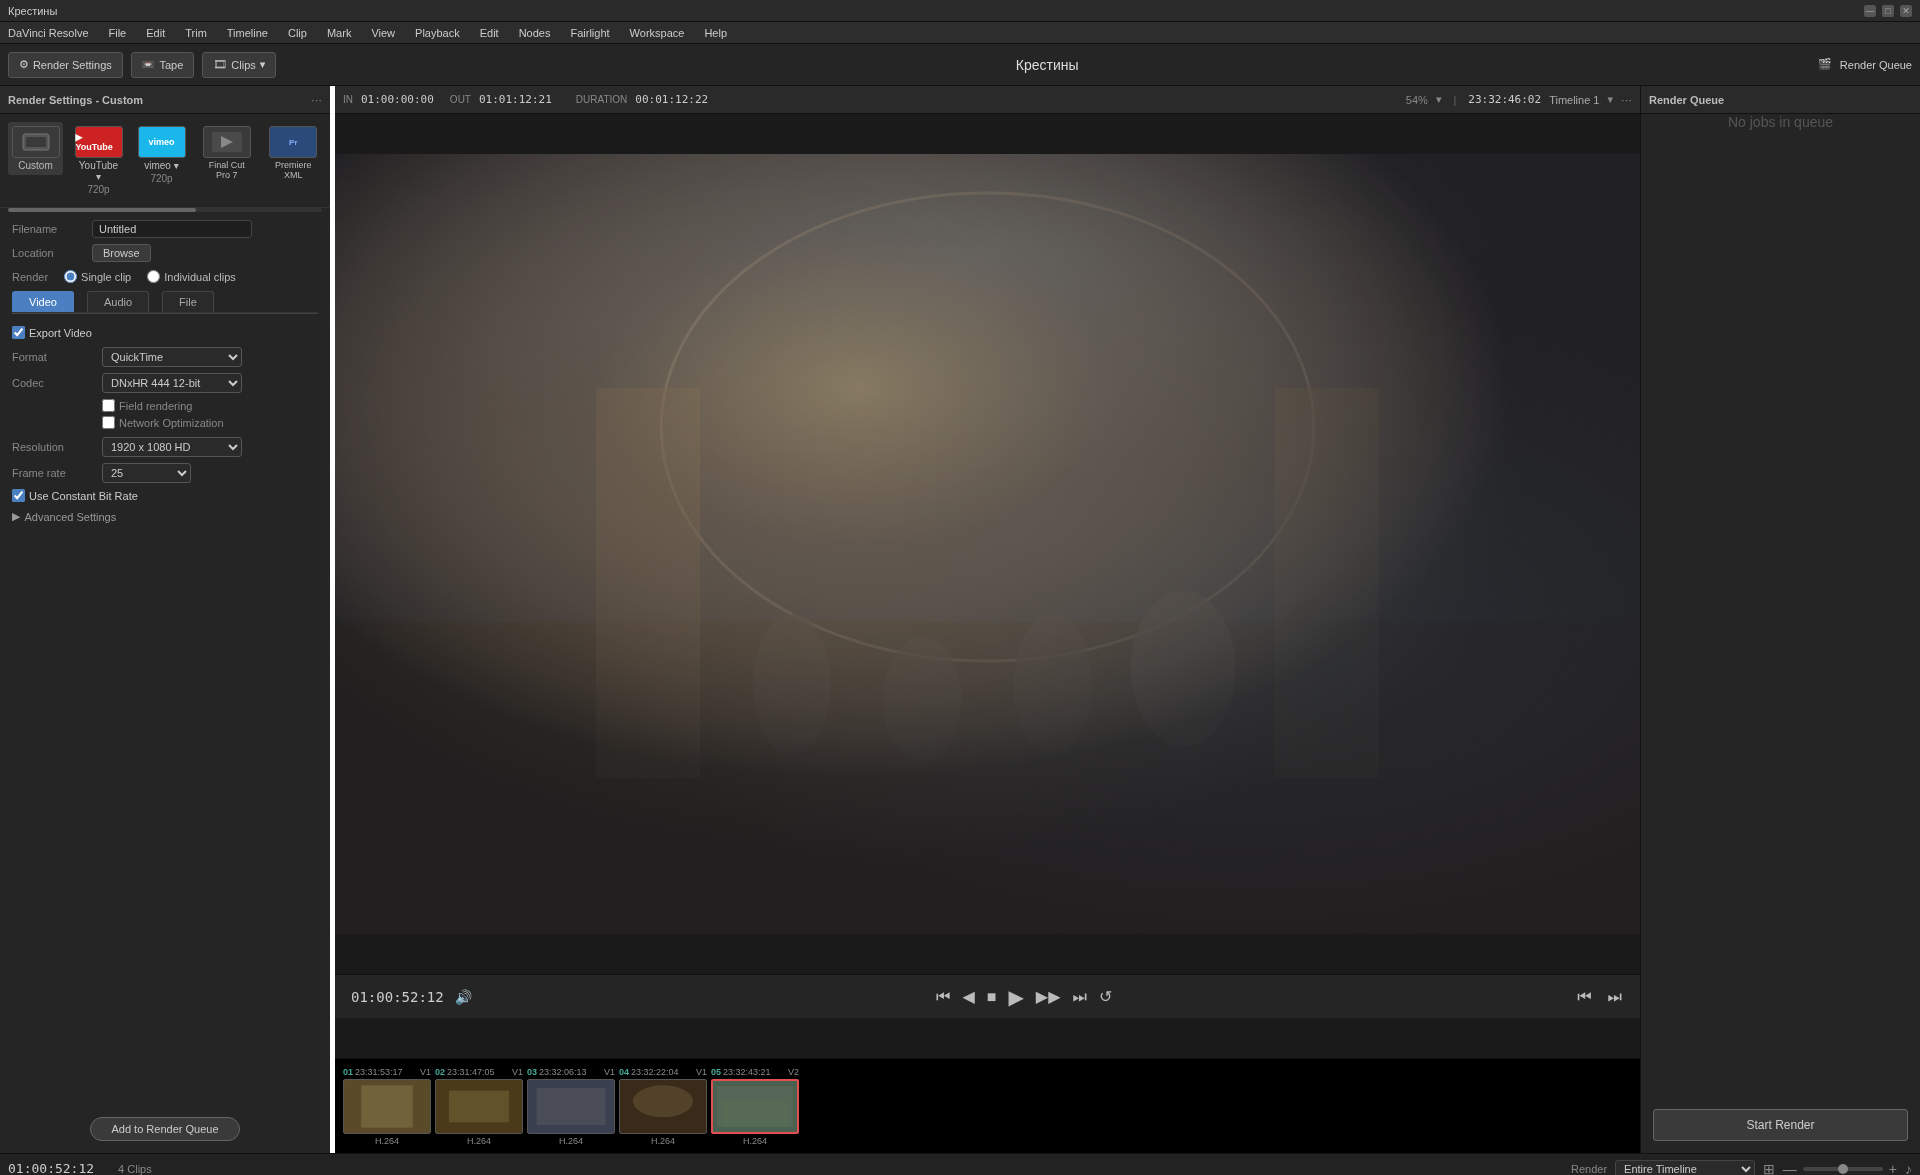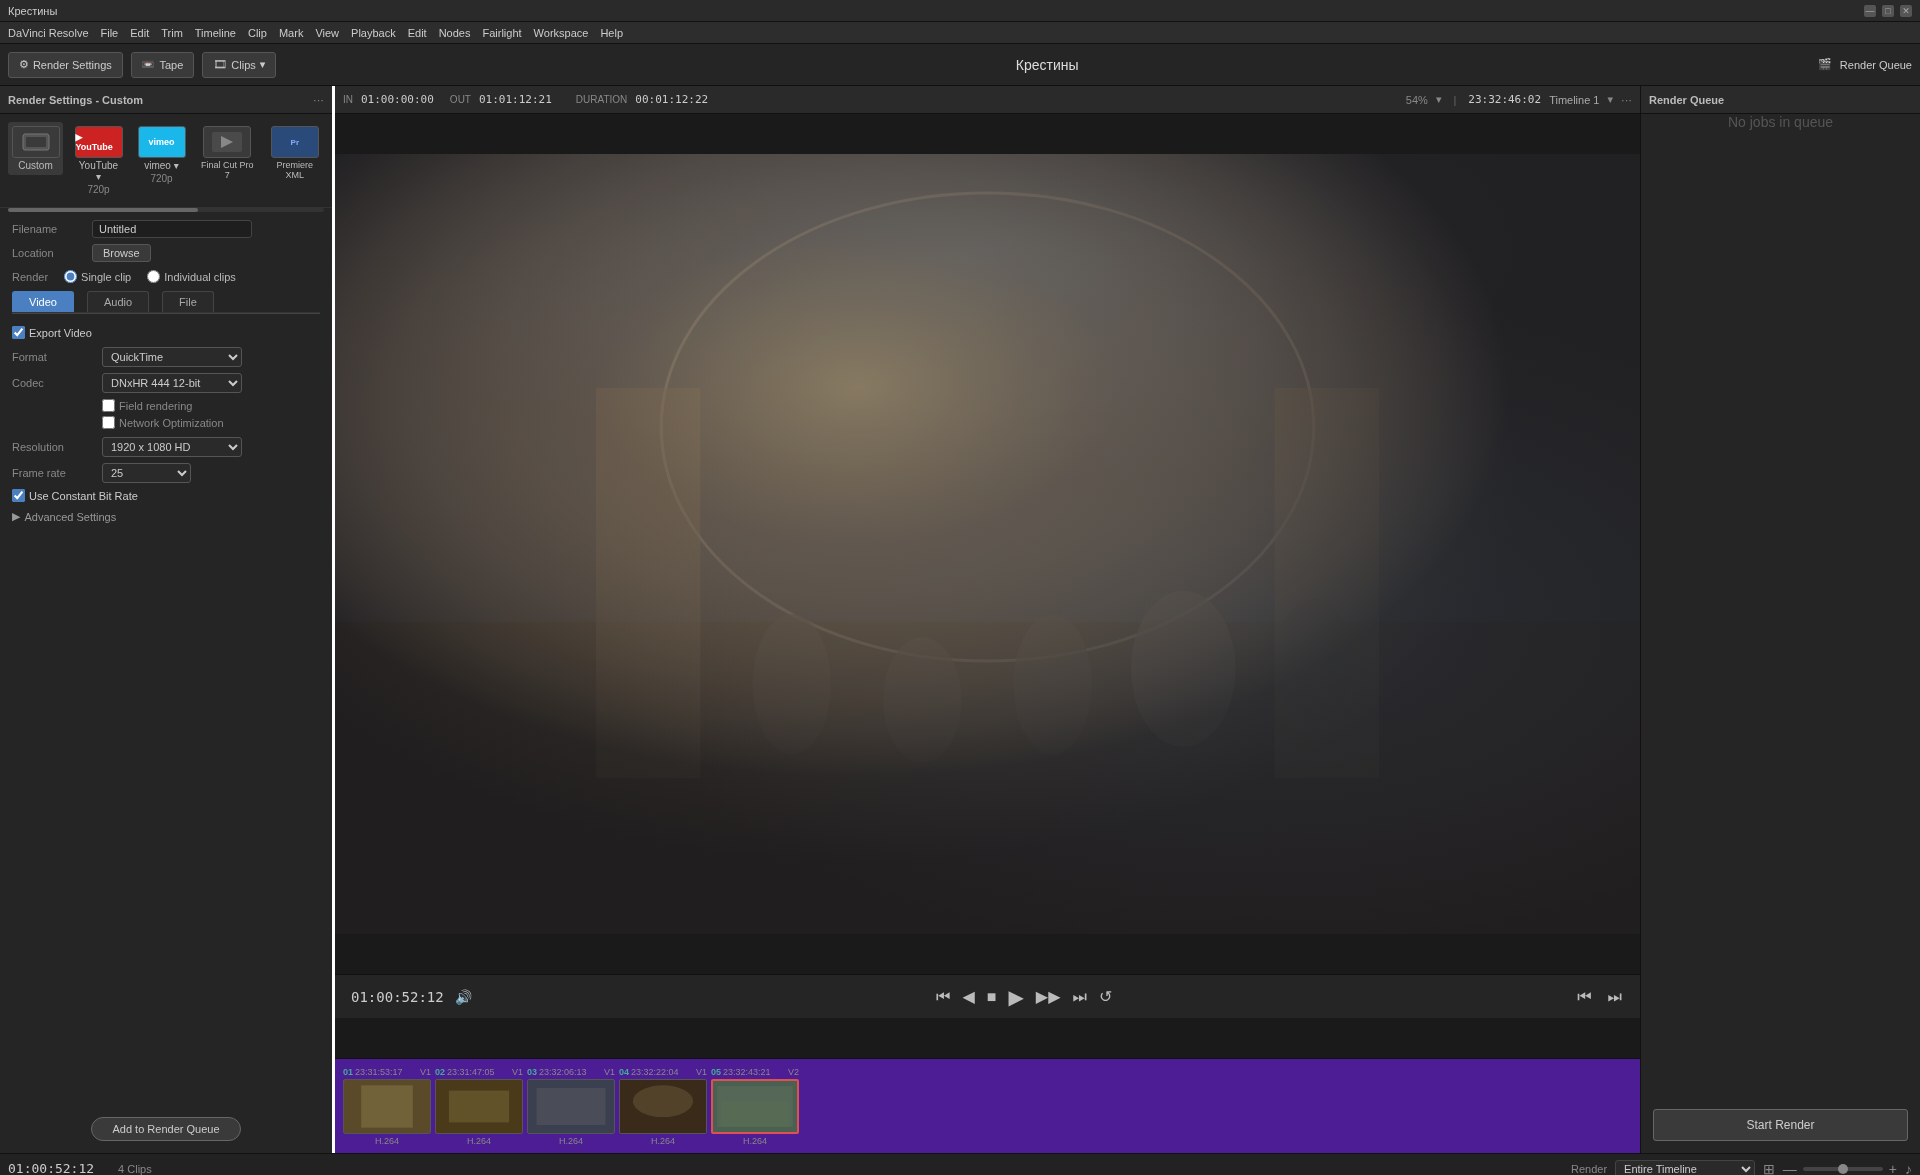--- a/index.html
+++ b/index.html
@@ -4,35 +4,35 @@
   <style>
     * { box-sizing: border-box; margin: 0; padding: 0; }
     body { background: #1a1a1a; color: #ccc; font-family: Arial, sans-serif; font-size: 11px; overflow: hidden; width: 1920px; height: 1175px; }
 
     
     #titlebar { background: #2a2a2a; height: 22px; display: flex; align-items: center; padding: 0 8px; justify-content: space-between; border-bottom: 1px solid #111; }
     #titlebar .controls { display: flex; gap: 6px; }
     #titlebar .controls span { width: 12px; height: 12px; display: inline-block; background: #555; border-radius: 2px; cursor: pointer; text-align: center; line-height: 12px; font-size: 9px; color: #aaa; }
 
     
-    #menubar { background: #2d2d2d; height: 22px; display: flex; align-items: center; padding: 0 8px; gap: 12px; border-bottom: 1px solid #111; }
+    #menubar { background: #2d2d2d; height: 22px; display: flex; align-items: center; padding: 0 8px; gap: 20px; border-bottom: 1px solid #111; }
     #menubar span { font-size: 11px; color: #ccc; cursor: pointer; }
 
     
     #toolbar { background: #252525; height: 42px; display: flex; align-items: center; padding: 0 8px; gap: 8px; border-bottom: 1px solid #111; }
     .toolbar-btn { background: #3a3a3a; border: 1px solid #555; border-radius: 3px; color: #ccc; padding: 3px 10px; font-size: 11px; cursor: pointer; display: flex; align-items: center; gap: 4px; height: 26px; }
     .toolbar-center { flex: 1; display: flex; justify-content: center; align-items: center; }
     .project-title { font-size: 14px; color: #ddd; }
     .toolbar-right { display: flex; align-items: center; gap: 8px; }
 
     
     #main { display: flex; height: calc(1175px - 22px - 22px - 42px - 22px); }
 
     
-    #left-panel { width: 335px; background: #252525; border-right: 3px solid #ffffff; display: flex; flex-direction: column; flex-shrink: 0; }
+    #left-panel { width: 335px; background: #252525; border-right: 5px solid #ffffff; display: flex; flex-direction: column; flex-shrink: 0; }
     #panel-header { background: #2a2a2a; height: 28px; display: flex; align-items: center; padding: 0 8px; justify-content: space-between; border-bottom: 1px solid #111; }
     #panel-header .panel-title { font-size: 11px; color: #bbb; font-weight: bold; }
 
     
     #presets-row { padding: 8px; display: flex; gap: 8px; align-items: flex-start; border-bottom: 1px solid #333; }
     .preset-item { display: flex; flex-direction: column; align-items: center; gap: 2px; cursor: pointer; padding: 4px; border-radius: 3px; min-width: 55px; }
     .preset-item.active { background: #3a3a3a; }
     .preset-icon { width: 48px; height: 32px; background: #3a3a3a; border-radius: 3px; display: flex; align-items: center; justify-content: center; font-size: 9px; color: #ccc; border: 1px solid #555; }
     .preset-icon.custom-icon { background: #3a3a3a; }
     .preset-label { font-size: 10px; color: #bbb; text-align: center; }
@@ -86,21 +86,21 @@
     #video-preview::after { content: ''; position: absolute; inset: 0; background: radial-gradient(ellipse at 40% 40%, rgba(150,130,100,0.3) 0%, transparent 60%), radial-gradient(ellipse at 70% 60%, rgba(80,100,120,0.2) 0%, transparent 50%); }
 
     #playback-controls { background: #252525; height: 44px; display: flex; align-items: center; padding: 0 16px; gap: 12px; border-top: 1px solid #111; position: relative; }
     .timecode-display { font-size: 14px; color: #ccc; font-family: monospace; }
     .vol-icon { color: #aaa; font-size: 14px; }
     .transport-controls { display: flex; align-items: center; gap: 8px; }
     .ctrl-btn { background: none; border: none; color: #bbb; font-size: 16px; cursor: pointer; padding: 2px; }
     .ctrl-btn.play { font-size: 20px; }
 
     
-    #filmstrip { background: #4c1d95; height: 95px; display: flex; align-items: center; padding: 0 8px; gap: 4px; border-top: 1px solid #111; overflow-x: auto; }
+    #filmstrip { background: #000000; height: 95px; display: flex; align-items: center; padding: 0 8px; gap: 4px; border-top: 1px solid #111; overflow-x: auto; }
     .clip-item { display: flex; flex-direction: column; align-items: center; gap: 2px; flex-shrink: 0; }
     .clip-thumb { width: 88px; height: 55px; background: #333; border-radius: 2px; border: 1px solid #555; overflow: hidden; position: relative; }
     .clip-thumb.active { border: 2px solid #e05050; }
     .clip-info { font-size: 9px; color: #888; }
     .clip-header { display: flex; align-items: center; gap: 2px; font-size: 9px; color: #888; width: 88px; justify-content: flex-start; }
     .clip-num { color: #4a9; font-weight: bold; }
     .clip-tc { color: #888; }
     
     .thumb-1 { background: linear-gradient(135deg, #8B7355 0%, #5a4a30 50%, #3a3020 100%); }
     .thumb-2 { background: linear-gradient(135deg, #6a5a30 0%, #8B7a40 50%, #5a4a20 100%); }

